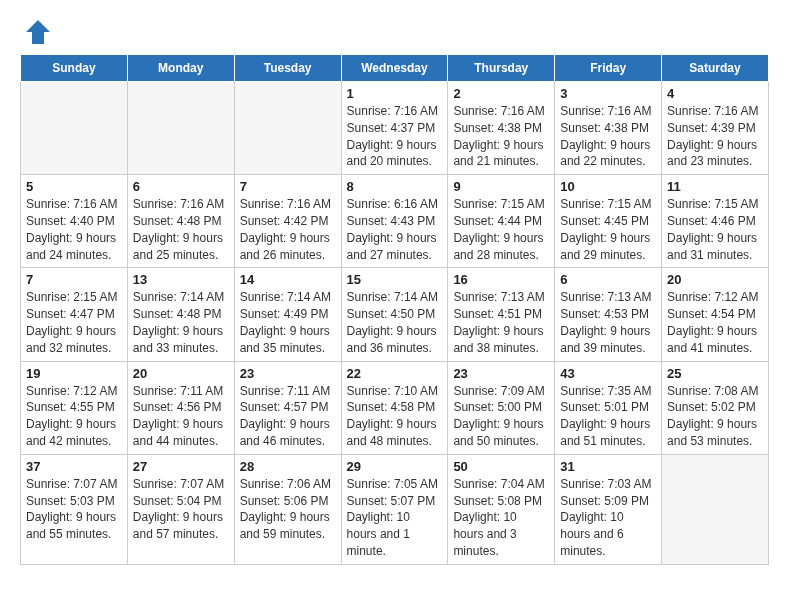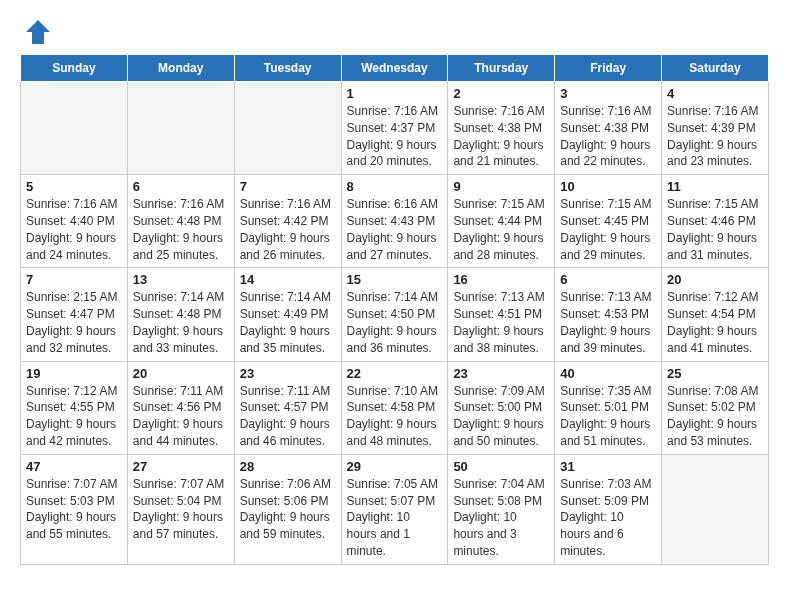--- a/index.html
+++ b/index.html
@@ -291,37 +291,37 @@
 and 48 minutes.</div>
           </td>
           <td>
             <span class="day-num">23</span>
             <div class="day-info">Sunrise: 7:09 AM
 Sunset: 5:00 PM
 Daylight: 9 hours
 and 50 minutes.</div>
           </td>
           <td>
-            <span class="day-num">40</span>
+            <span class="day-num">43</span>
             <div class="day-info">Sunrise: 7:35 AM
 Sunset: 5:01 PM
 Daylight: 9 hours
 and 51 minutes.</div>
           </td>
           <td>
             <span class="day-num">25</span>
             <div class="day-info">Sunrise: 7:08 AM
 Sunset: 5:02 PM
 Daylight: 9 hours
 and 53 minutes.</div>
           </td>
         </tr>
         <tr>
           <td>
-            <span class="day-num">47</span>
+            <span class="day-num">37</span>
             <div class="day-info">Sunrise: 7:07 AM
 Sunset: 5:03 PM
 Daylight: 9 hours
 and 55 minutes.</div>
           </td>
           <td>
             <span class="day-num">27</span>
             <div class="day-info">Sunrise: 7:07 AM
 Sunset: 5:04 PM
 Daylight: 9 hours

